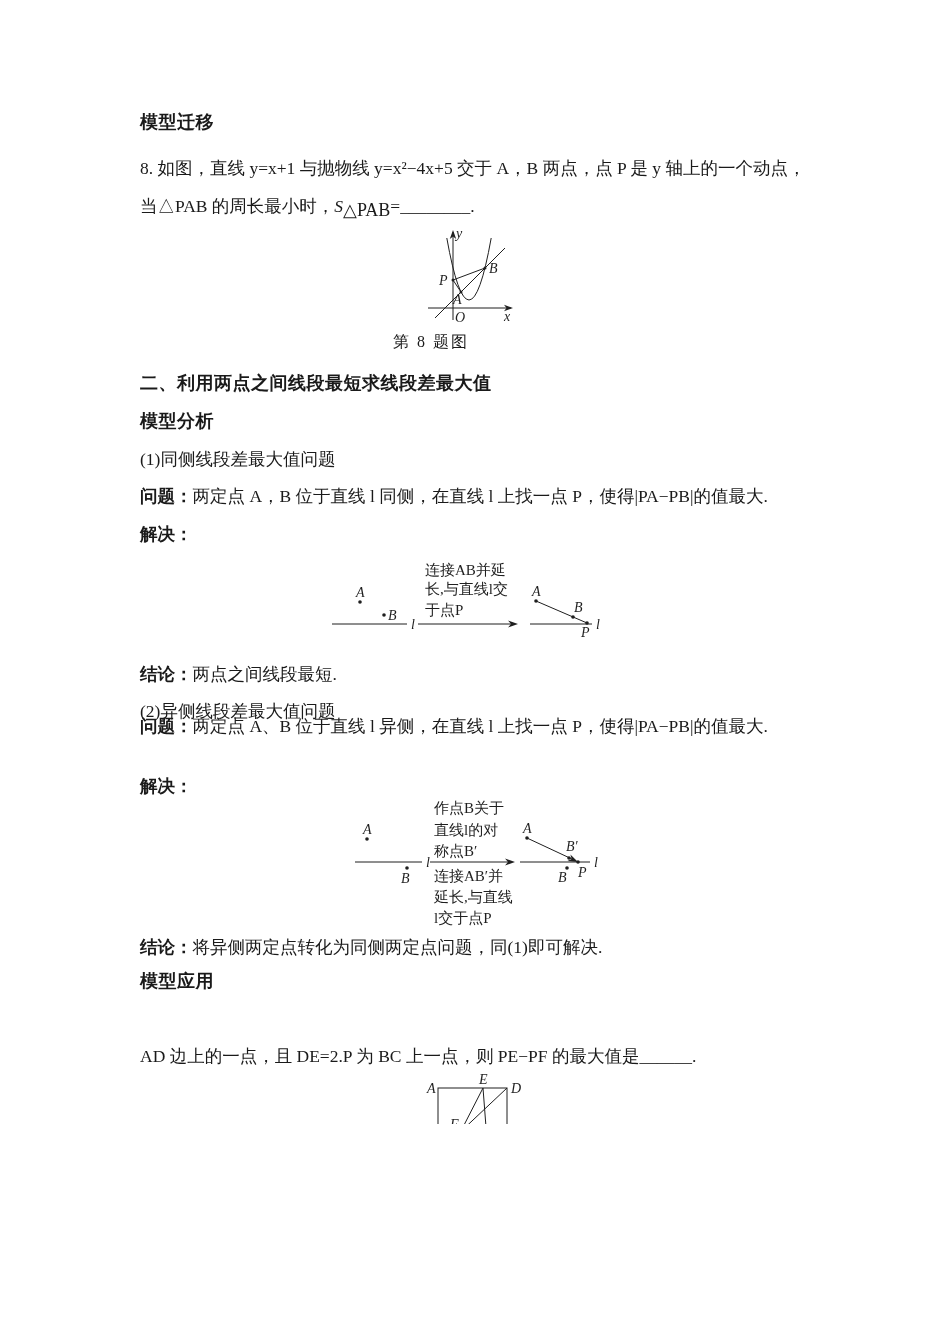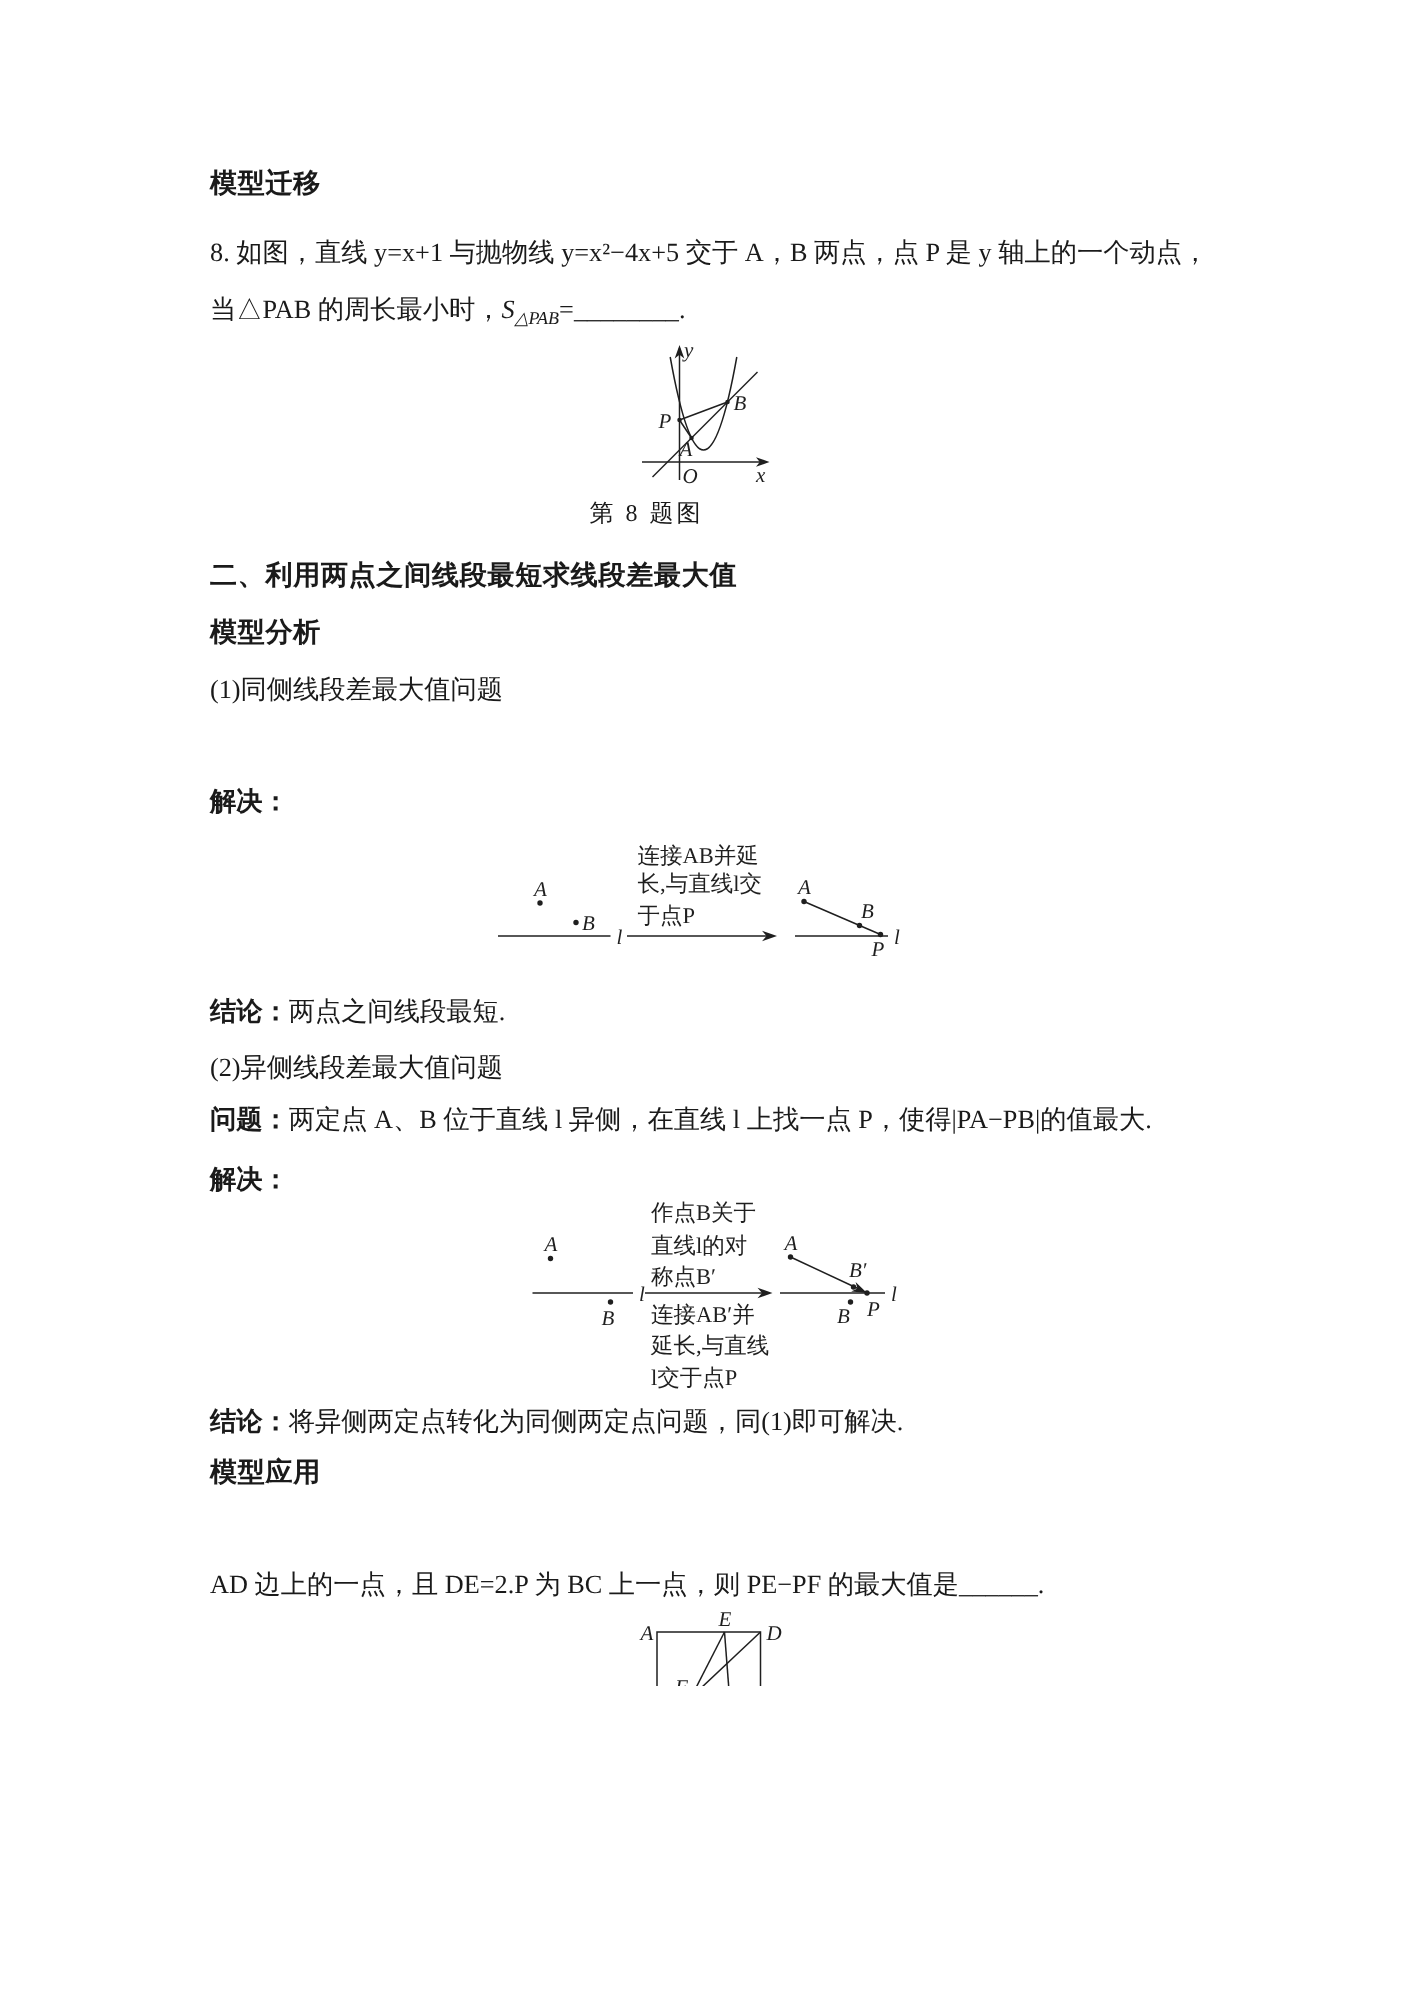--- a/index.html
+++ b/index.html
@@ -2,21 +2,21 @@
 <html><head>
 <meta charset="utf-8">
 <style>
   html,body{margin:0;padding:0;background:#fff;}
   .page{position:relative;width:950px;height:1124px;background:#ffffff;
         font-family:"Liberation Serif", serif;color:#1a1a1a;overflow:hidden;}
   .row{position:absolute;left:140px;white-space:nowrap;font-size:17.5px;line-height:24px;}
   .hd{font-family:"Liberation Sans", sans-serif;font-weight:bold;font-size:18px;letter-spacing:0.5px;}
   .lbl{font-family:"Liberation Sans", sans-serif;font-weight:bold;}
   .cap{position:absolute;font-size:16px;letter-spacing:2px;}
-  .sub{font-size:12px;font-style:italic;vertical-align:-4px;}
+  .sub{font-size:18px;vertical-align:-4px;}
   .it{font-style:italic;}
   svg{position:absolute;overflow:visible;}
   svg line, svg path, svg rect{stroke:#1f1f1f;stroke-width:1;fill:none;}
   svg .fill{fill:#1f1f1f;stroke:none;}
   svg text{font-family:"Liberation Serif", serif;font-size:14px;fill:#1f1f1f;stroke:none;}
   svg text.var{font-style:italic;}
   svg text.cjk{font-size:15px;font-style:normal;}
 </style>
 </head>
 <body>
@@ -45,20 +45,21 @@
     <text class="var" x="62" y="96">O</text>
     <text class="var" x="46" y="59">P</text>
     <text class="var" x="60" y="78">A</text>
     <text class="var" x="96" y="47">B</text>
   </svg>
   <div class="cap" style="left:393px;top:332px;width:160px">第 8 题图</div>
 
   <div class="row hd" style="top:371px">二、利用两点之间线段最短求线段差最大值</div>
   <div class="row hd" style="top:409px">模型分析</div>
   <div class="row" style="top:447px">(1)同侧线段差最大值问题</div>
+  <div class="row" style="top:484px"><span class="lbl">问题：</span><span>两定点 A，B 位于直线 l 同侧，在直线 l 上找一点 P，使得|PA−PB|的值最大.</span></div>
   <div class="row lbl" style="top:522px">解决：</div>
 
   <svg style="left:328px;top:551px" width="300" height="100" viewBox="0 0 300 100">
     <line x1="4" y1="73" x2="79" y2="73"></line>
     <text class="var" x="83" y="78">l</text>
     <circle class="fill" cx="32" cy="51" r="1.8"></circle>
     <text class="var" x="28" y="46">A</text>
     <circle class="fill" cx="56" cy="64" r="1.8"></circle>
     <text class="var" x="60" y="69">B</text>
     <text class="cjk" x="97" y="24">连接AB并延</text>
@@ -72,21 +73,21 @@
     <circle class="fill" cx="208" cy="50" r="1.8"></circle>
     <text class="var" x="204" y="45">A</text>
     <circle class="fill" cx="245" cy="66" r="1.8"></circle>
     <text class="var" x="246" y="61">B</text>
     <circle class="fill" cx="259" cy="72" r="1.8"></circle>
     <text class="var" x="253" y="86">P</text>
   </svg>
 
   <div class="row" style="top:662px"><span class="lbl">结论：</span><span>两点之间线段最短.</span></div>
   <div class="row" style="top:699px">(2)异侧线段差最大值问题</div>
-  <div class="row" style="top:734px"><span class="lbl">问题：</span><span>两定点 A、B 位于直线 l 异侧，在直线 l 上找一点 P，使得|PA−PB|的值最大.</span></div>
+  <div class="row" style="top:714px"><span class="lbl">问题：</span><span>两定点 A、B 位于直线 l 异侧，在直线 l 上找一点 P，使得|PA−PB|的值最大.</span></div>
   <div class="row lbl" style="top:774px">解决：</div>
 
   <svg style="left:338px;top:793px" width="290" height="140" viewBox="0 0 290 140">
     <line x1="17" y1="69" x2="84" y2="69"></line>
     <text class="var" x="88" y="74">l</text>
     <circle class="fill" cx="29" cy="46" r="1.8"></circle>
     <text class="var" x="25" y="41">A</text>
     <circle class="fill" cx="69" cy="75" r="1.8"></circle>
     <text class="var" x="63" y="90">B</text>
     <text class="cjk" x="96" y="20">作点B关于</text>

